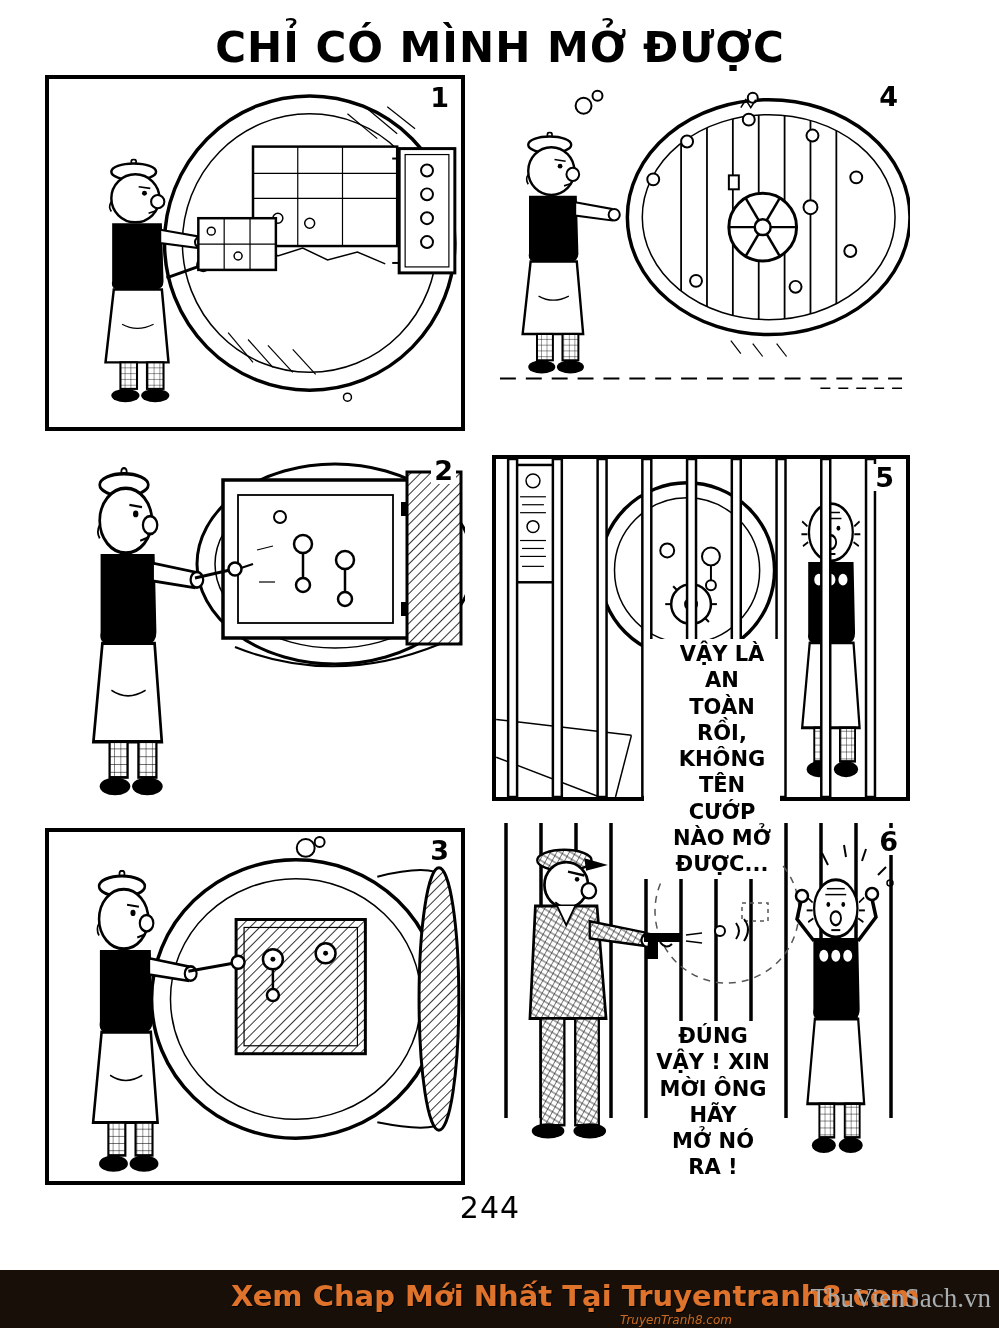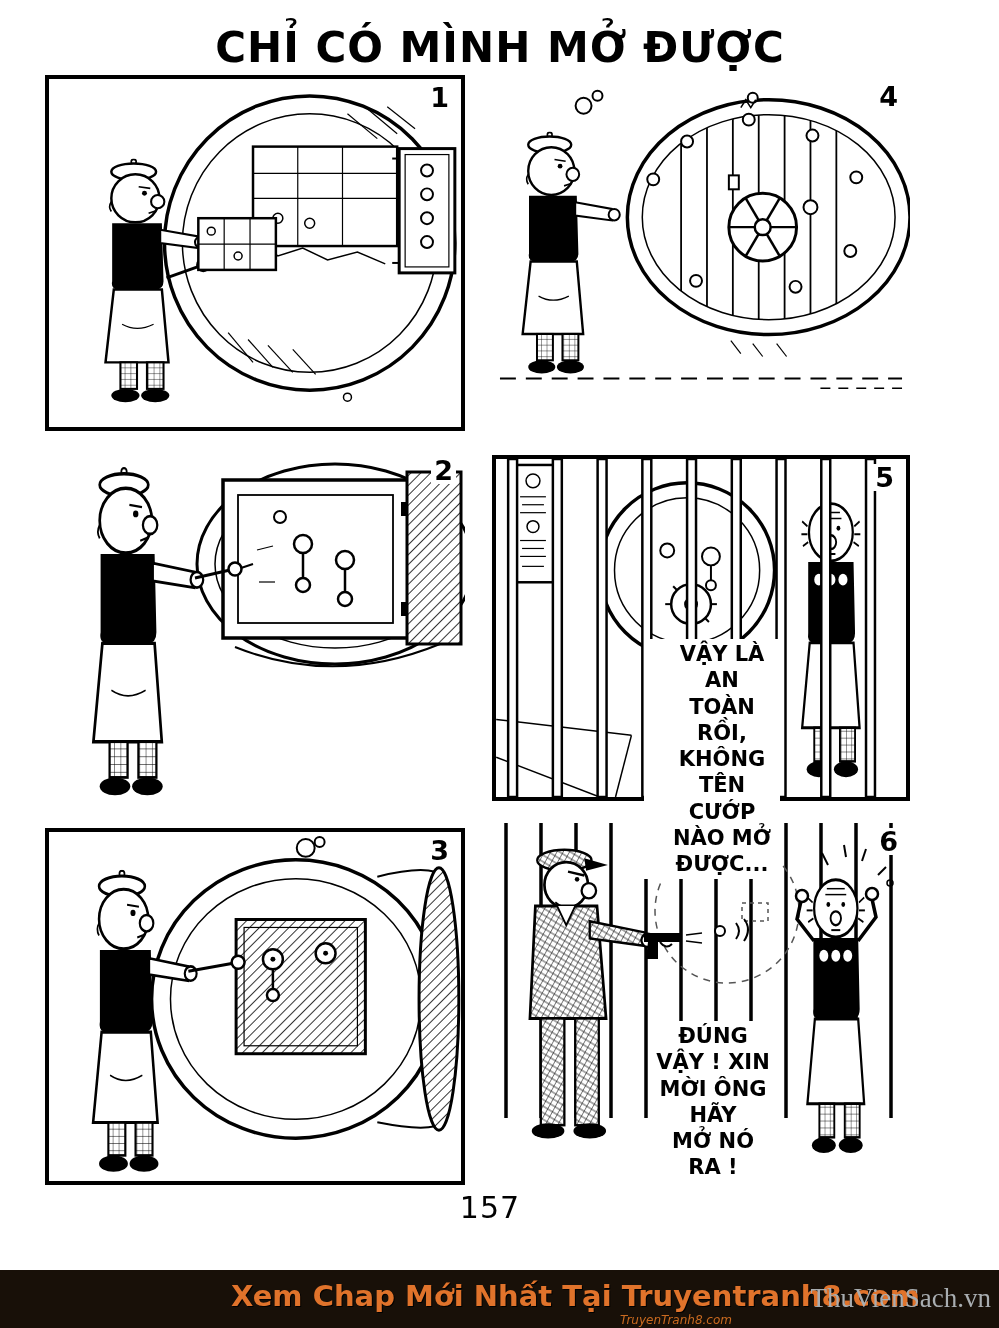--- a/index.html
+++ b/index.html
@@ -414,21 +414,21 @@
     </svg>
     <div class="speech" id="speech-6">ĐÚNG
 VẬY ! XIN
 MỜI ÔNG
 HÃY
 MỞ NÓ
 RA !</div>
     <span class="panel-number">6</span>
   </section>
 
-  <div class="page-number">157</div>
+  <div class="page-number">244</div>
 
   <footer class="footer">
     <div class="promo">Xem Chap Mới Nhất Tại Truyentranh8.com</div>
     <div class="watermark">ThuVienSach.vn</div>
     <div class="small-brand">TruyenTranh8.com</div>
   </footer>
 
 </div>
 
 </body></html>

